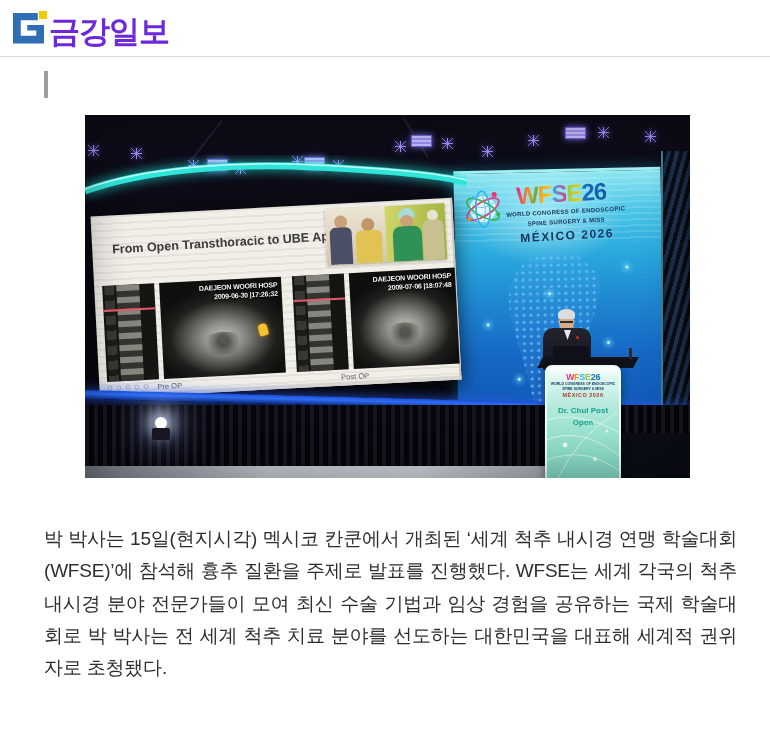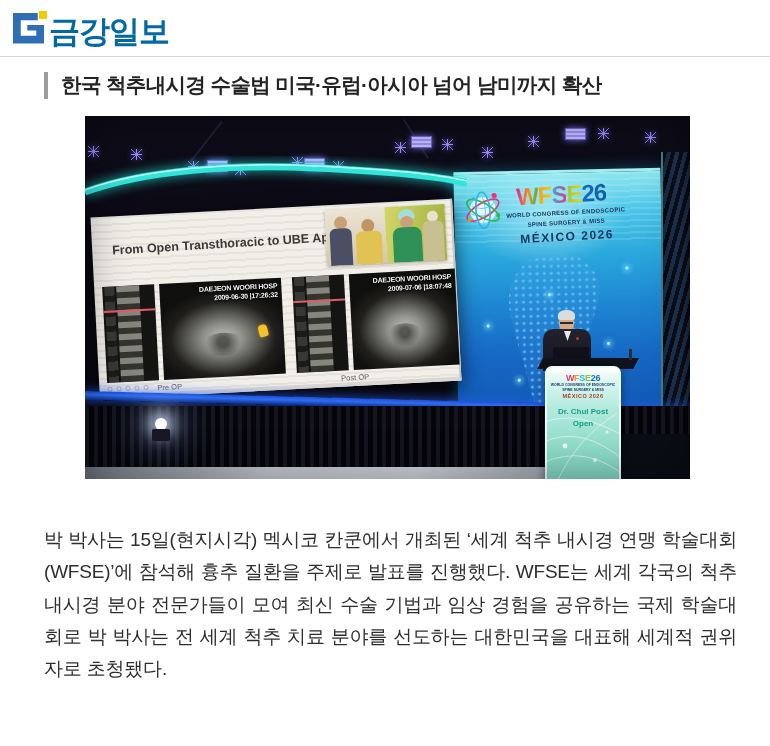--- a/index.html
+++ b/index.html
@@ -7,21 +7,21 @@
   body { font-family:"Liberation Sans","DejaVu Sans",sans-serif; color:#2e2e2e; }
   .page { width:770px; height:746px; overflow:hidden; background:#fff; position:relative; }
 
   
   .site-header { height:57px; display:flex; align-items:center; padding-left:13px; border-bottom:1px solid #d8d8d8; }
   .logo { display:flex; align-items:center; cursor:pointer; }
   .g-icon { position:relative; width:31px; height:31px; margin-right:5px; }
   .g-shape { position:absolute; inset:0; background:#2f6eb5;
     clip-path:polygon(0% 0%,80% 0%,80% 25%,25% 25%,25% 75%,75% 75%,75% 58%,46% 58%,46% 40%,100% 40%,100% 100%,0% 100%); }
   .g-dot { position:absolute; top:-2px; right:-3px; width:8px; height:8px; background:#f0cd00; }
-  .logo-text { font-size:31px; font-weight:800; color:#0369a1; letter-spacing:-1px;margin-top:8px; }
+  .logo-text { font-size:31px; font-weight:800; color:#6d28d9; letter-spacing:-1px;margin-top:8px; }
   .page-title { margin-left:24px; font-size:15.5px; font-weight:700; color:#333; }
 
   
   .headline-wrap { display:flex; align-items:center; margin:14px 36px 0 44px; }
   .headline-bar { width:4px; height:27px; background:#9d9d9d; margin-right:13px; flex:none; }
   .headline { font-size:20.5px; font-weight:700; color:#232323; letter-spacing:-0.6px; }
 
   
   .photo { position:relative; width:605px; height:363px; margin:17px 0 0 85px;
     background:linear-gradient(180deg,#0d0c18 0%,#0a0914 60%,#07070e 100%); overflow:hidden; }
@@ -179,21 +179,20 @@
       <span class="g-icon">
         <span class="g-shape"></span>
         <span class="g-dot"></span>
       </span>
       <span class="logo-text">금강일보</span>
     </div>
   </header>
 
   <div class="headline-wrap">
     <span class="headline-bar"></span>
-    <h1 class="headline">한국 척추내시경 수술법 미국·유럽·아시아 넘어 남미까지 확산</h1>
   </div>
 
   <figure class="photo">
 
     <div class="truss" style="left:120px;top:0;width:2px;height:52px;transform:rotate(38deg);"></div>
     <div class="truss" style="left:330px;top:0;width:2px;height:46px;transform:rotate(-32deg);"></div>
     <span class="flake" style="left:3px;top:30px;"></span>
     <span class="flake" style="left:46px;top:33px;"></span>
     <span class="flake" style="left:103px;top:45px;"></span>
     <span class="flake" style="left:150px;top:48px;"></span>

